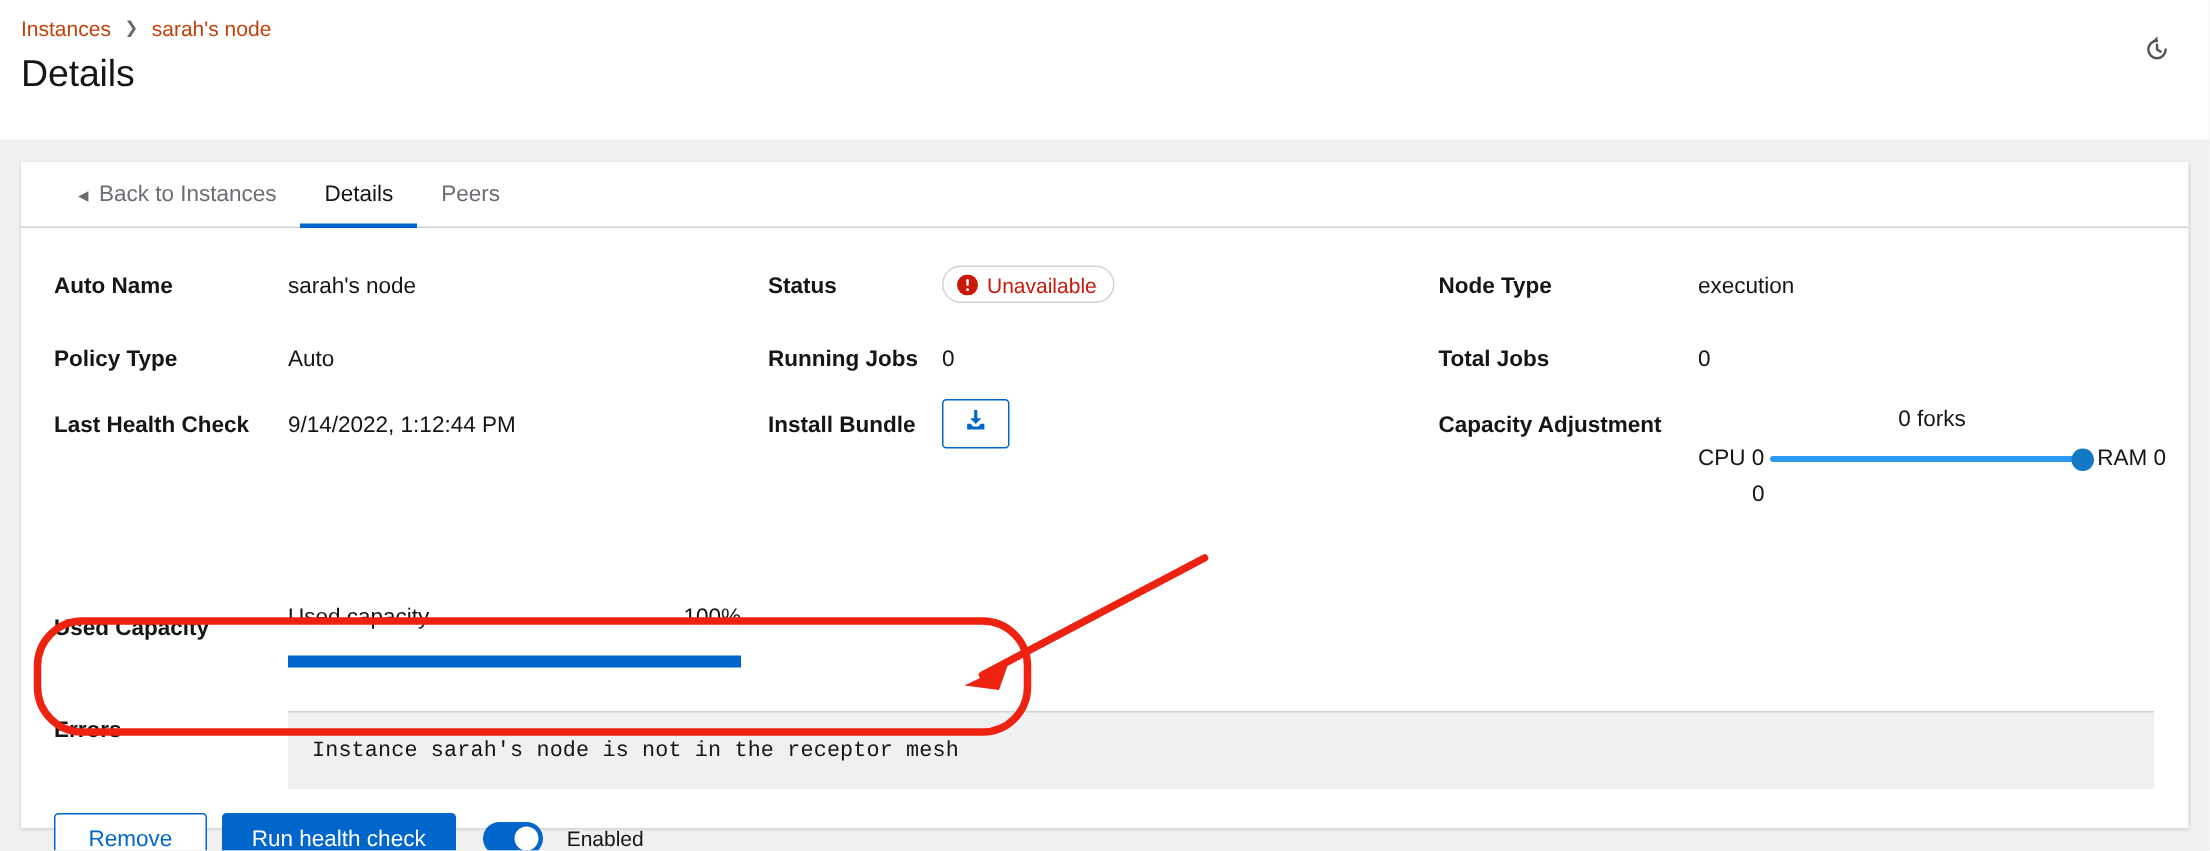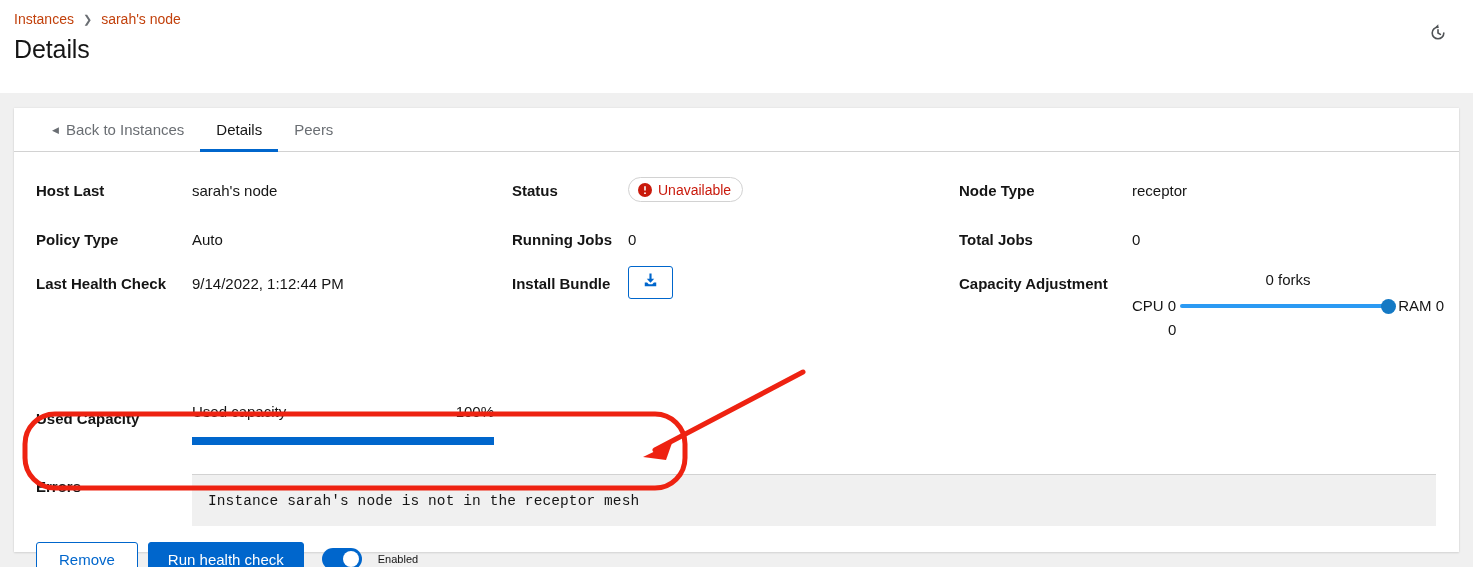--- a/index.html
+++ b/index.html
@@ -332,21 +332,21 @@
     flex: none;
   }
   .toggle-knob {
     position: absolute;
     right: 3px; top: 3px;
     width: 16px; height: 16px;
     border-radius: 50%;
     background: #ffffff;
   }
   .toggle-label {
-    font-size: 11px;
+    font-size: 14px;
     color: #151515;
     margin-left: 6px;
   }
 
   
   .annot {
     position: absolute;
     left: 0; top: 0;
     width: 1473px; height: 567px;
     pointer-events: none;
@@ -388,21 +388,21 @@
         <span>Details</span>
       </div>
       <div class="tab">
         <span>Peers</span>
       </div>
     </div>
 
     <div class="detail-grid">
 
       <div class="row c1-lbl r1">
-        <span class="lbl">Host Last</span>
+        <span class="lbl">Auto Name</span>
       </div>
       <div class="row c1-val r1">
         <span class="val">sarah's node</span>
       </div>
 
       <div class="row c1-lbl r2">
         <span class="lbl">Policy Type</span>
       </div>
       <div class="row c1-val r2">
         <span class="val">Auto</span>
@@ -449,21 +449,21 @@
               <path d="M2.6 9.9h2.2l1.6 1.7h3.2l1.6-1.7h2.2v3.6H2.6z"></path>
             </svg>
           </span>
         </span>
       </div>
 
       <div class="row c3-lbl r1">
         <span class="lbl">Node Type</span>
       </div>
       <div class="row c3-val r1">
-        <span class="val">receptor</span>
+        <span class="val">execution</span>
       </div>
 
       <div class="row c3-lbl r2">
         <span class="lbl">Total Jobs</span>
       </div>
       <div class="row c3-val r2">
         <span class="val">0</span>
       </div>
 
       <div class="row c3-lbl r3">

